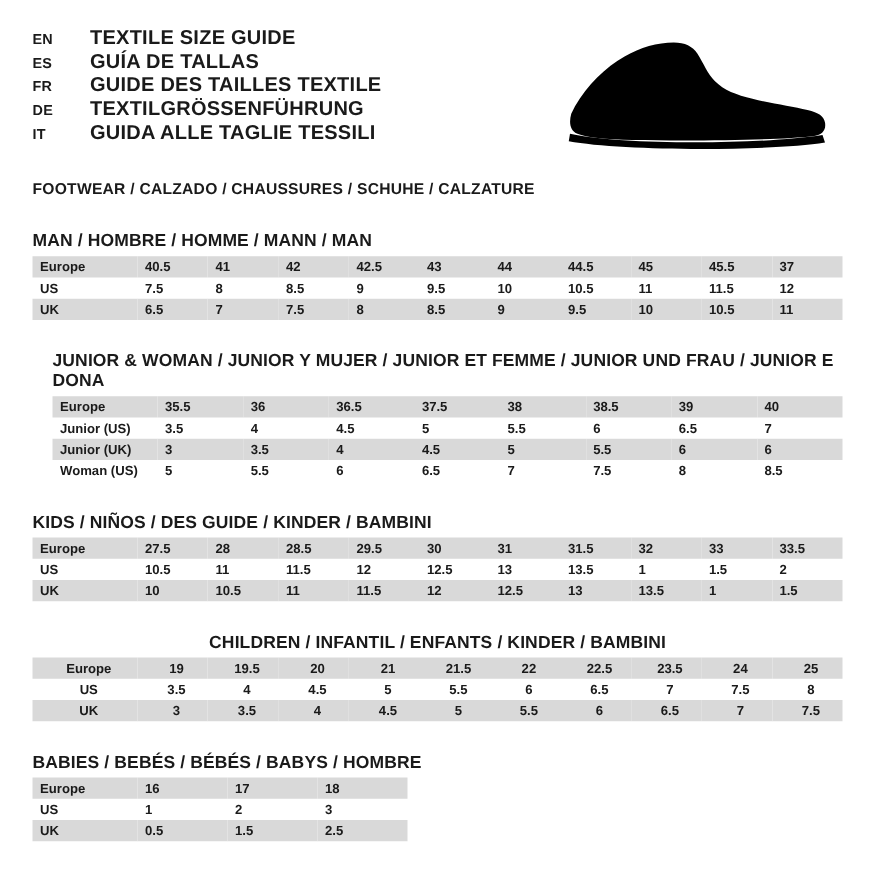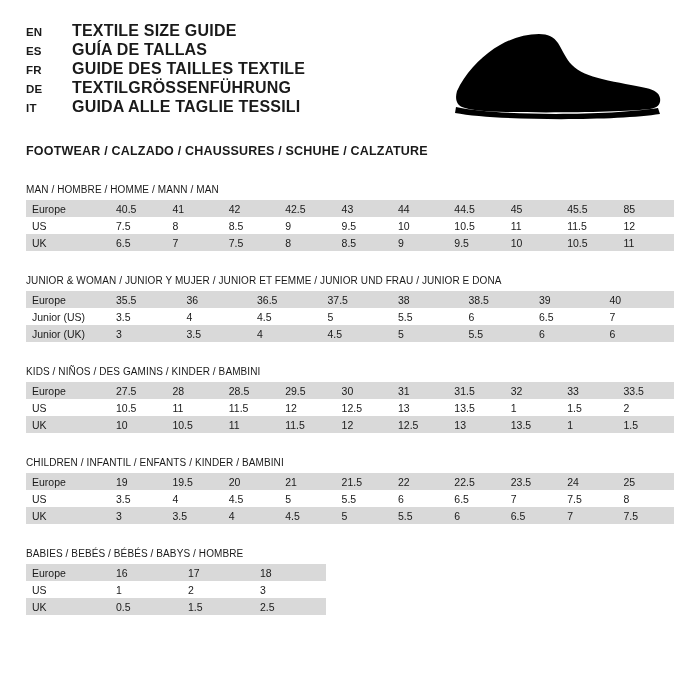--- a/index.html
+++ b/index.html
@@ -63,52 +63,53 @@
     font-size: 12.5px;
     font-weight: bold;
     letter-spacing: 0.2px;
   }
 
   
   .block {
     margin-top: 24px;
   }
   .block-title {
-    font-size: 10px;
-    font-weight: normal;
+    font-size: 14px;
+    font-weight: bold;
     letter-spacing: 0.1px;
     margin-bottom: 5px;
   }
   table {
     border-collapse: collapse;
     width: 100%;
     table-layout: fixed;
+    font-weight: bold;
   }
   td {
     font-size: 10.5px;
     height: 17px;
     padding: 0 0 0 6px;
     white-space: nowrap;
     border: none;
   }
   tr.shaded td {
     background: #d9d9d9;
   }
   td.label {
     width: 78px;
   }
   .block.babies td.label {
     width: 78px;
   }
 
   
   .block.man { margin-top: 26px; }
-  .block.junior { margin-top: 24px; }
+  .block.junior { margin-top: 24px; margin-left: 16px; }
   .block.kids { margin-top: 24px; }
-  .block.children { margin-top: 24px; }
+  .block.children { margin-top: 24px; text-align: center; }
   .block.babies { margin-top: 24px; }
   .block.babies table { width: 300px; }
 </style>
 </head>
 <body>
 
 <div class="page">
 
   <div class="header">
     <div class="lang-list">
@@ -163,21 +164,21 @@
               <td class="label">Europe</td>
               <td>40.5</td>
               <td>41</td>
               <td>42</td>
               <td>42.5</td>
               <td>43</td>
               <td>44</td>
               <td>44.5</td>
               <td>45</td>
               <td>45.5</td>
-              <td>85</td>
+              <td>37</td>
             </tr>
             <tr>
               <td class="label">US</td>
               <td>7.5</td>
               <td>8</td>
               <td>8.5</td>
               <td>9</td>
               <td>9.5</td>
               <td>10</td>
               <td>10.5</td>
@@ -231,25 +232,36 @@
               <td class="label">Junior (UK)</td>
               <td>3</td>
               <td>3.5</td>
               <td>4</td>
               <td>4.5</td>
               <td>5</td>
               <td>5.5</td>
               <td>6</td>
               <td>6</td>
             </tr>
+            <tr>
+              <td class="label">Woman (US)</td>
+              <td>5</td>
+              <td>5.5</td>
+              <td>6</td>
+              <td>6.5</td>
+              <td>7</td>
+              <td>7.5</td>
+              <td>8</td>
+              <td>8.5</td>
+            </tr>
           </tbody>
         </table>
       </div>
       <div class="block kids">
-        <div class="block-title">KIDS / NIÑOS / DES GAMINS / KINDER / BAMBINI</div>
+        <div class="block-title">KIDS / NIÑOS / DES GUIDE / KINDER / BAMBINI</div>
         <table>
           <tbody>
             <tr class="shaded">
               <td class="label">Europe</td>
               <td>27.5</td>
               <td>28</td>
               <td>28.5</td>
               <td>29.5</td>
               <td>30</td>
               <td>31</td>

